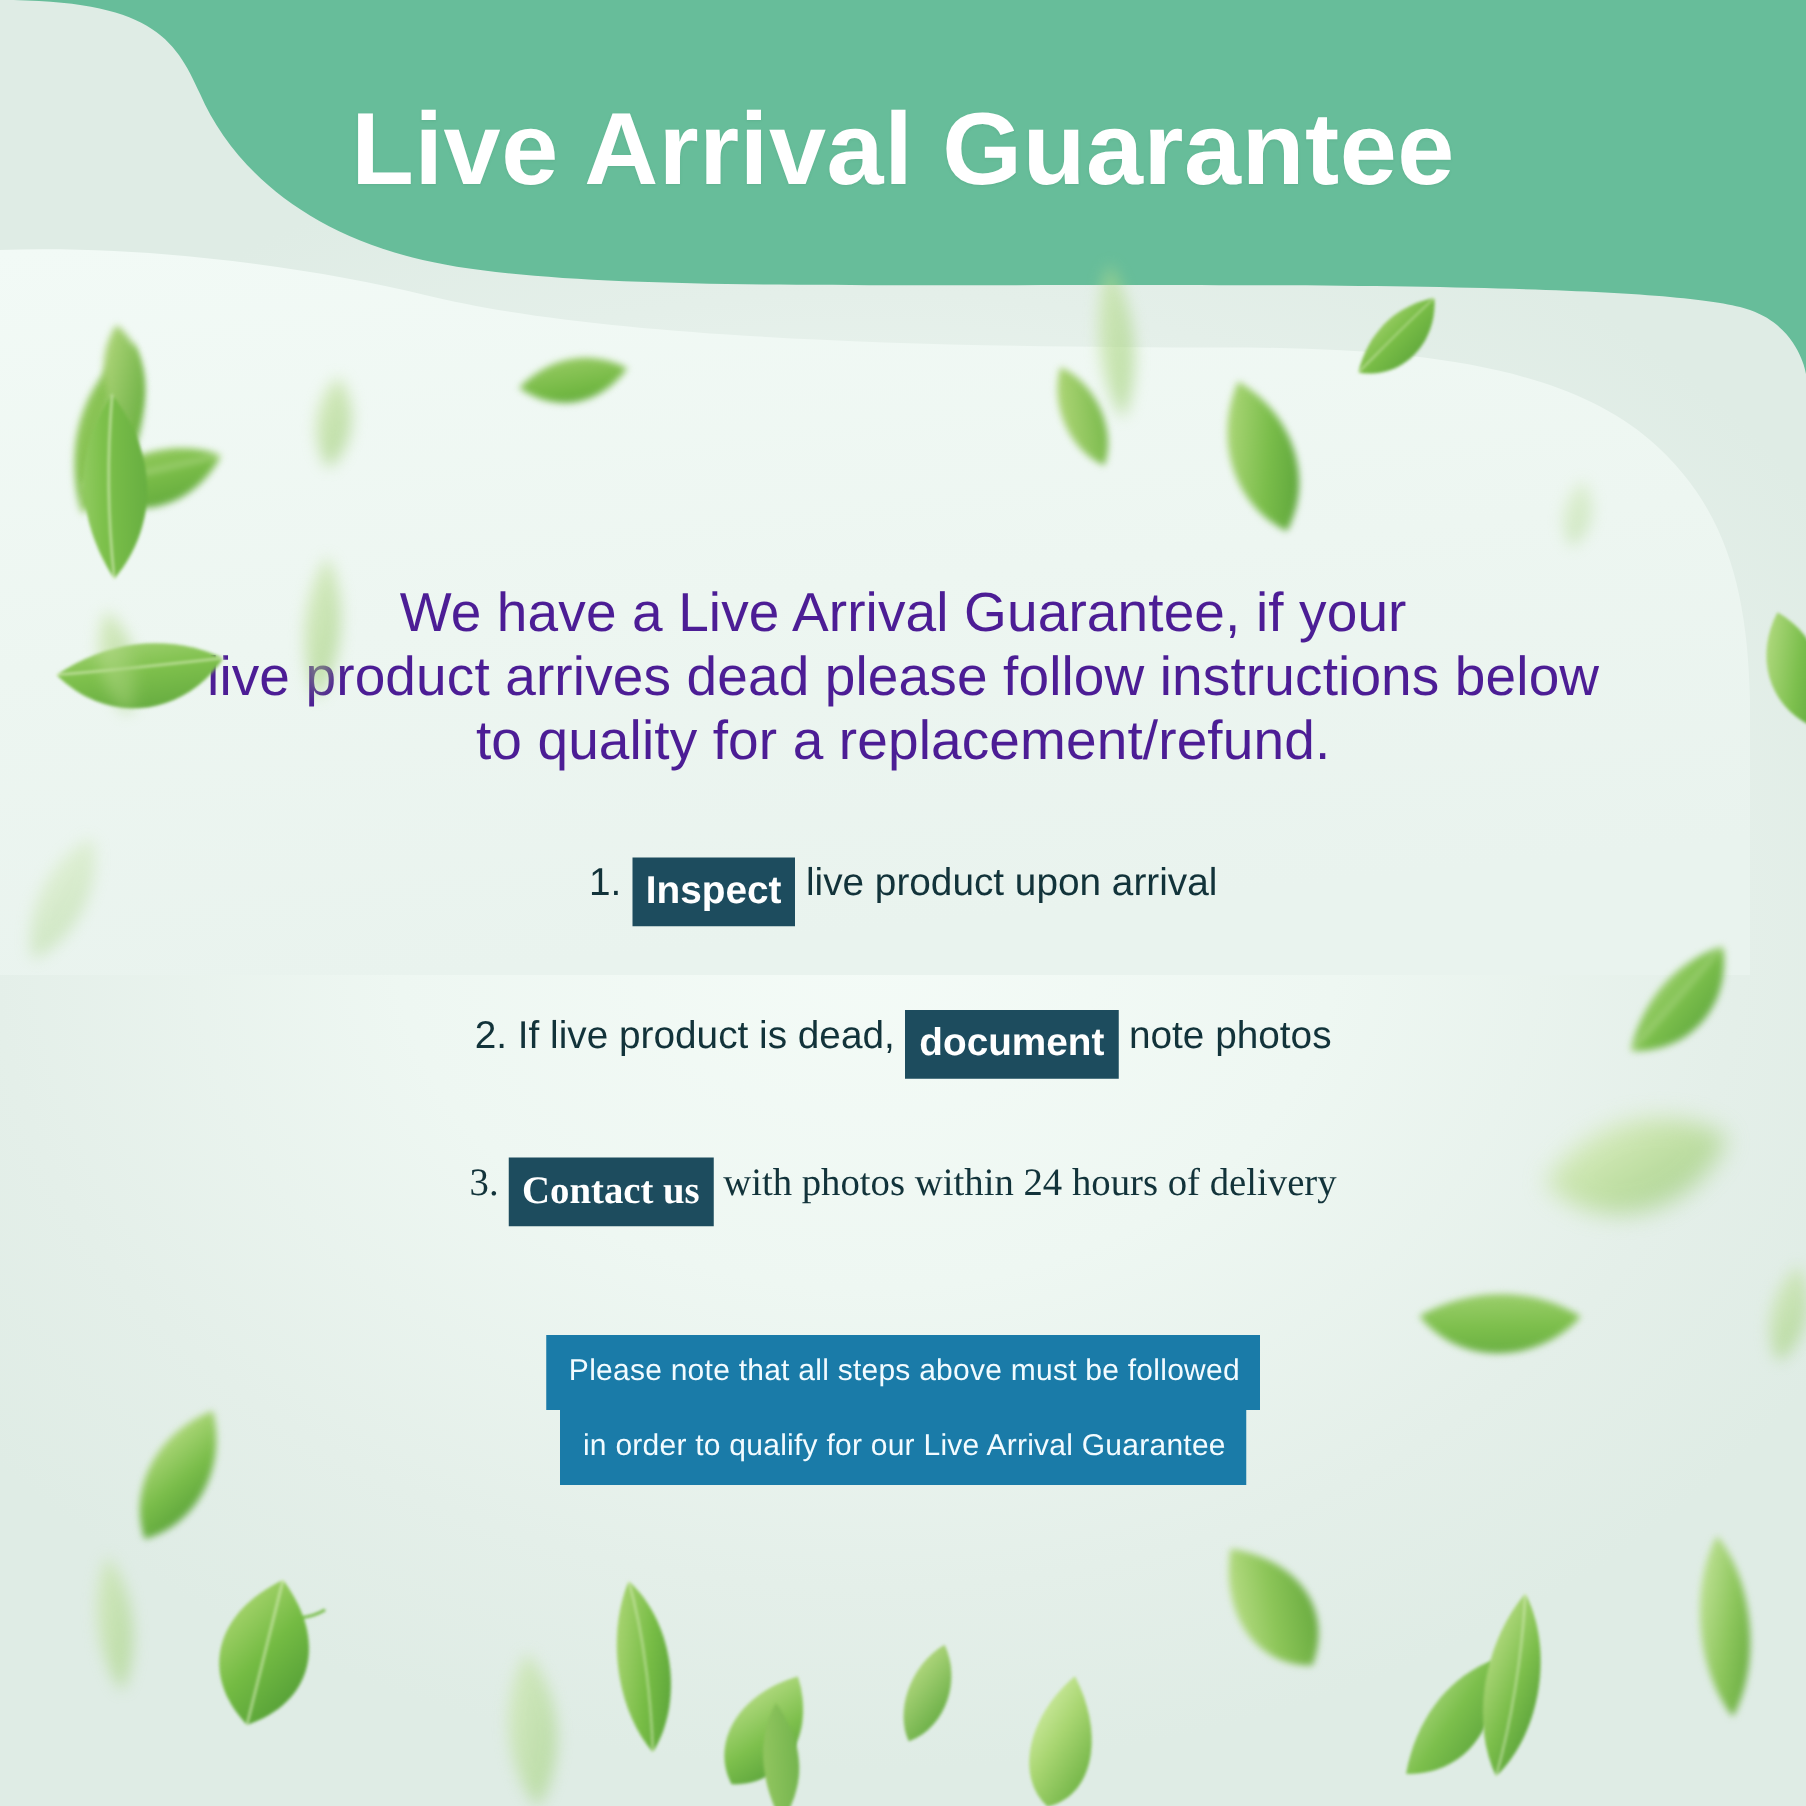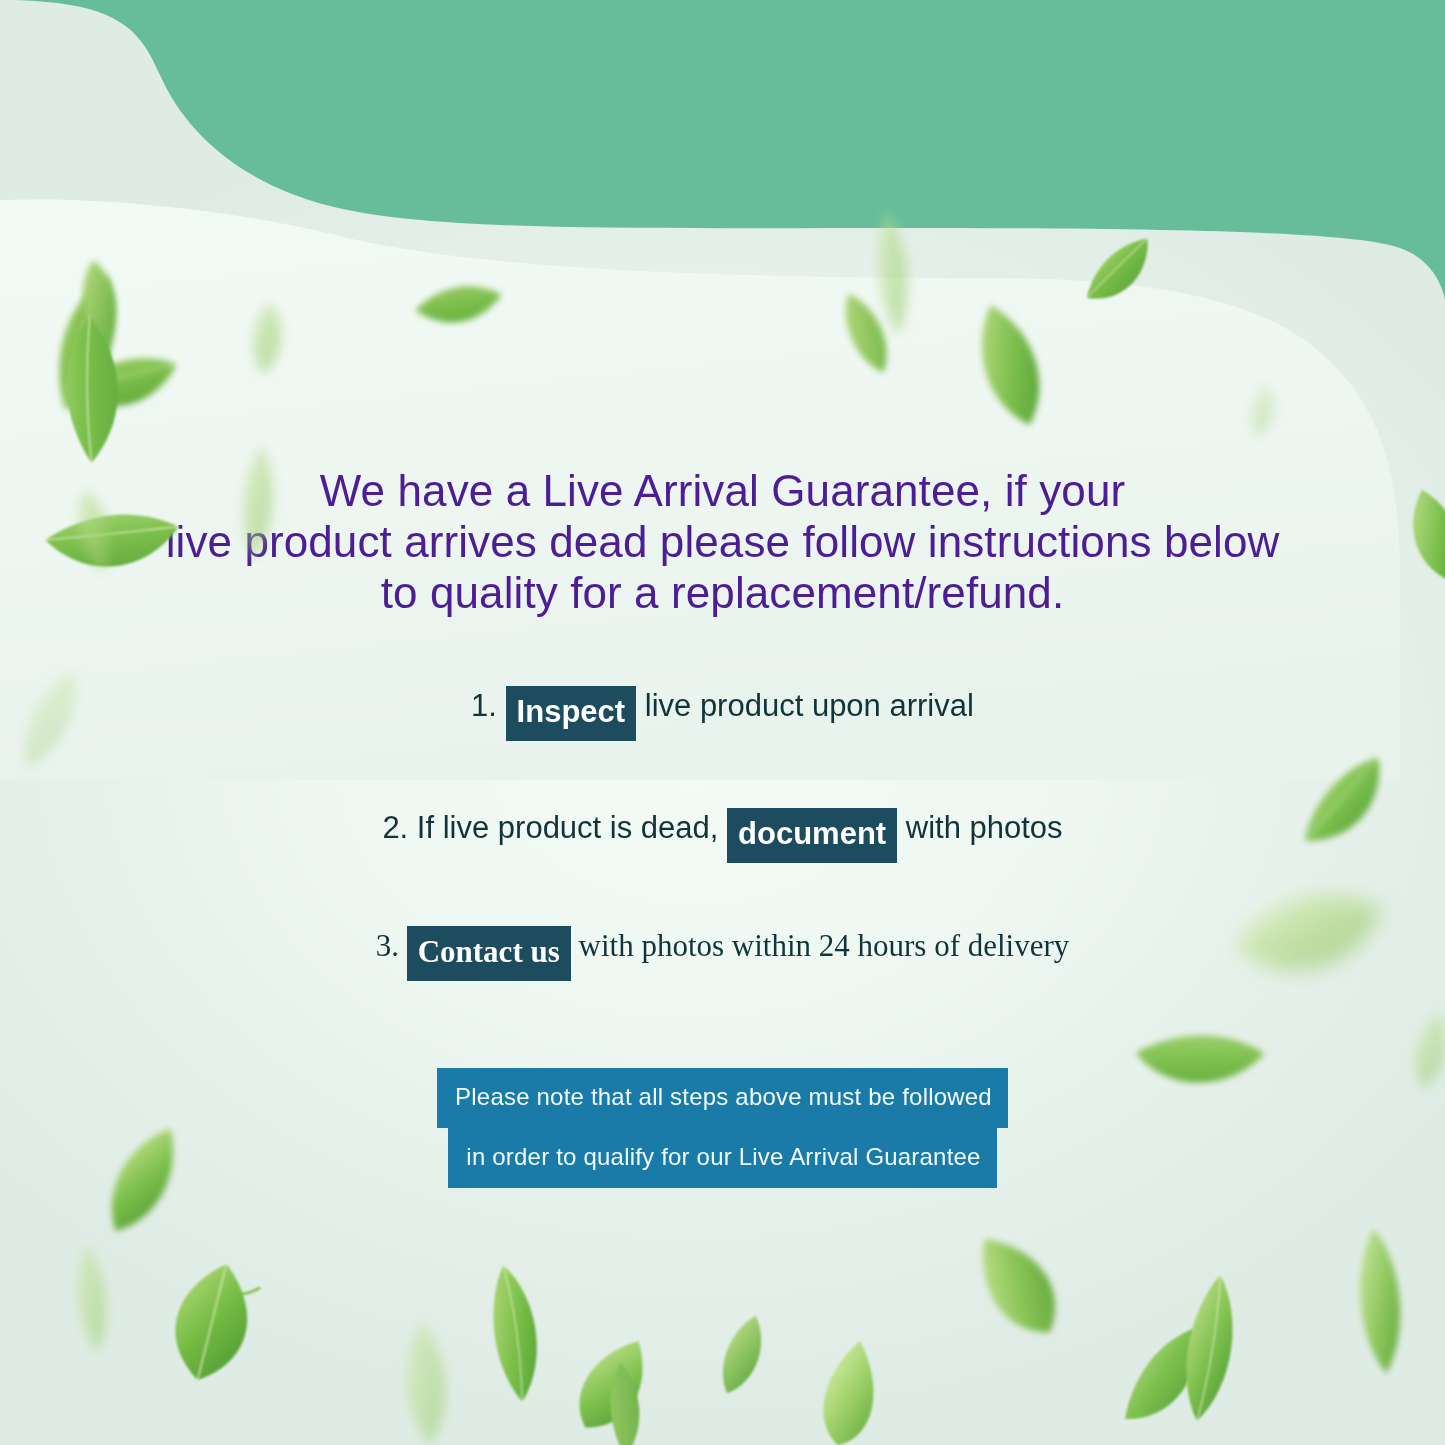--- a/index.html
+++ b/index.html
@@ -572,40 +572,41 @@
           <linearGradient id="lg33" x1="0" y1="0" x2="1" y2="1">
             <stop offset="0%" stop-color="#d2ecab"></stop>
             <stop offset="55%" stop-color="#8dc65c"></stop>
             <stop offset="100%" stop-color="#5ba338"></stop>
           </linearGradient>
         </defs>
         <path d="M30,2 C58,44 58,116 30,158 C2,116 2,44 30,2 Z" fill="url(#lg33)"></path>
       </svg>
   </div>
 
+  <div class="title">Live Arrival Guarantee</div>
 
   <div class="intro">
     <div>We have a Live Arrival Guarantee, if your</div>
     <div>live product arrives dead please follow instructions below</div>
     <div>to quality for a replacement/refund.</div>
   </div>
 
   <div class="steps">
 
     <div class="step step-1">
       <span>1.</span>
       <span class="hl-dark">Inspect</span>
       <span>live product upon arrival</span>
     </div>
 
     <div class="step step-2">
       <span>2.</span>
       <span>If live product is dead,</span>
       <span class="hl-dark">document</span>
-      <span>with photos</span>
+      <span>note photos</span>
     </div>
 
     <div class="step step-3">
       <span>3.</span>
       <span class="hl-dark">Contact us</span>
       <span>with photos within 24 hours of delivery</span>
     </div>
 
   </div>
 

